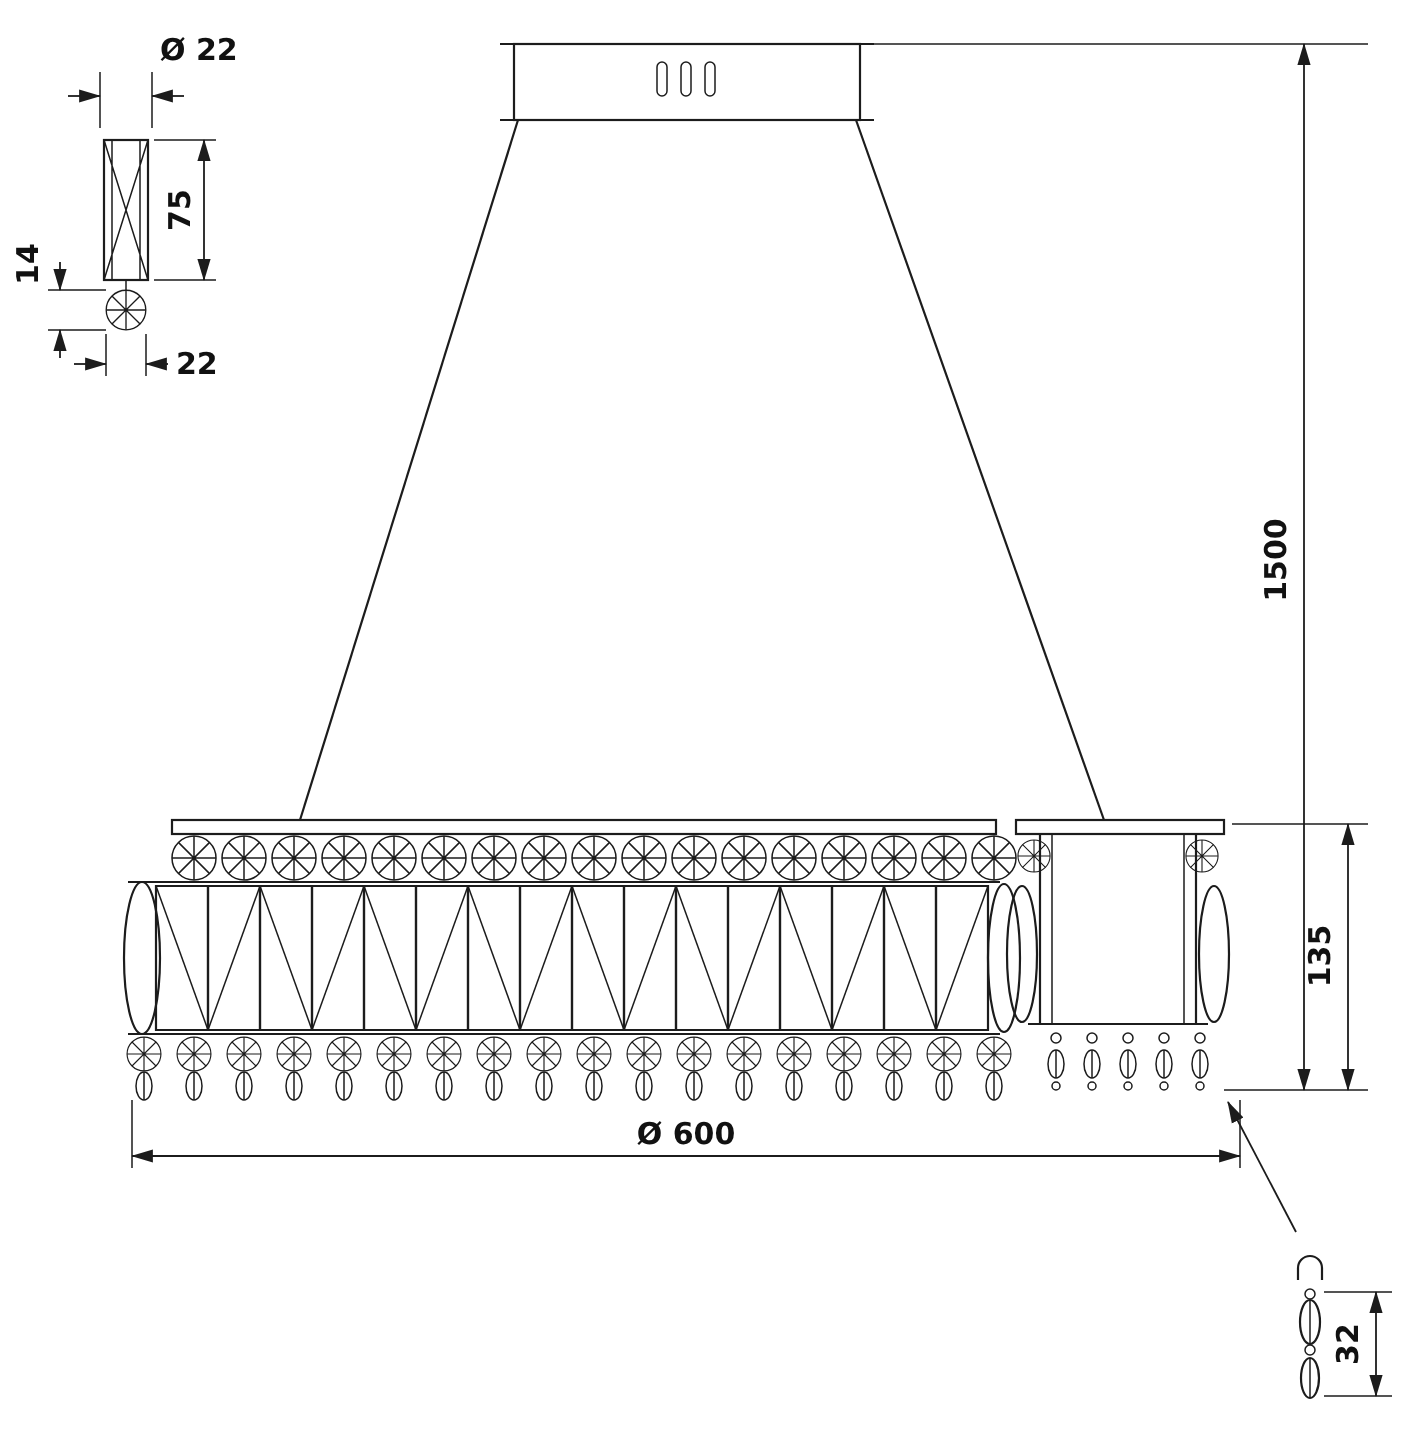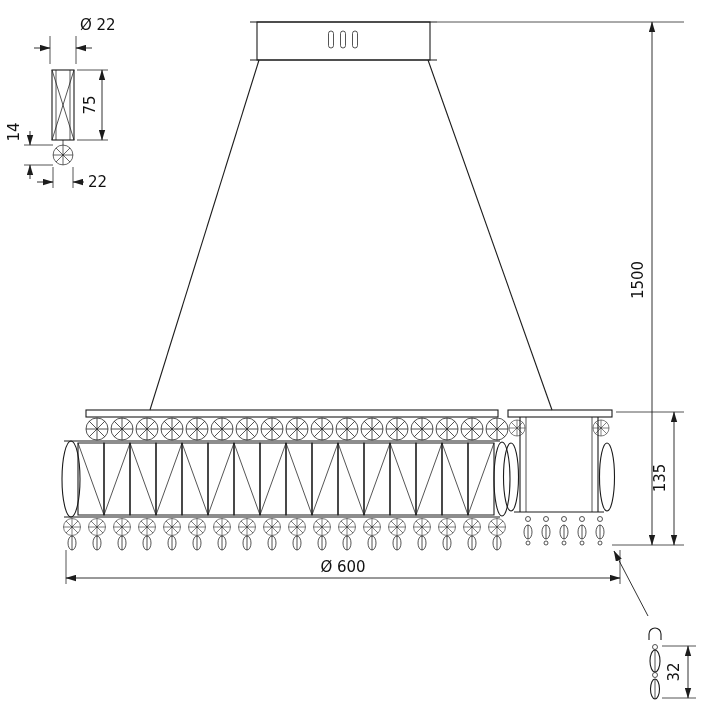--- a/index.html
+++ b/index.html
@@ -1,16 +1,16 @@
 <!DOCTYPE html>
 <html><head>
 <meta charset="utf-8">
 <style>
   html,body{margin:0;padding:0;background:#ffffff;}
-  .page{width:712px;height:720px;background:#ffffff;position:relative;overflow:hidden;}
+  .page{width:712px;height:720px;background:#ffffff;position:relative;overflow:hidden;font-weight:bold;}
   svg{display:block;}
   .ln{stroke:#1c1c1c;stroke-width:1.1;fill:none;}
   .thin{stroke:#1c1c1c;stroke-width:0.75;fill:none;}
   .dim{stroke:#1c1c1c;stroke-width:0.9;fill:none;}
   text{font-family:"DejaVu Sans","Liberation Sans",sans-serif;font-size:15px;fill:#111;}
 </style>
 </head>
 <body>
 
 <div class="page">

